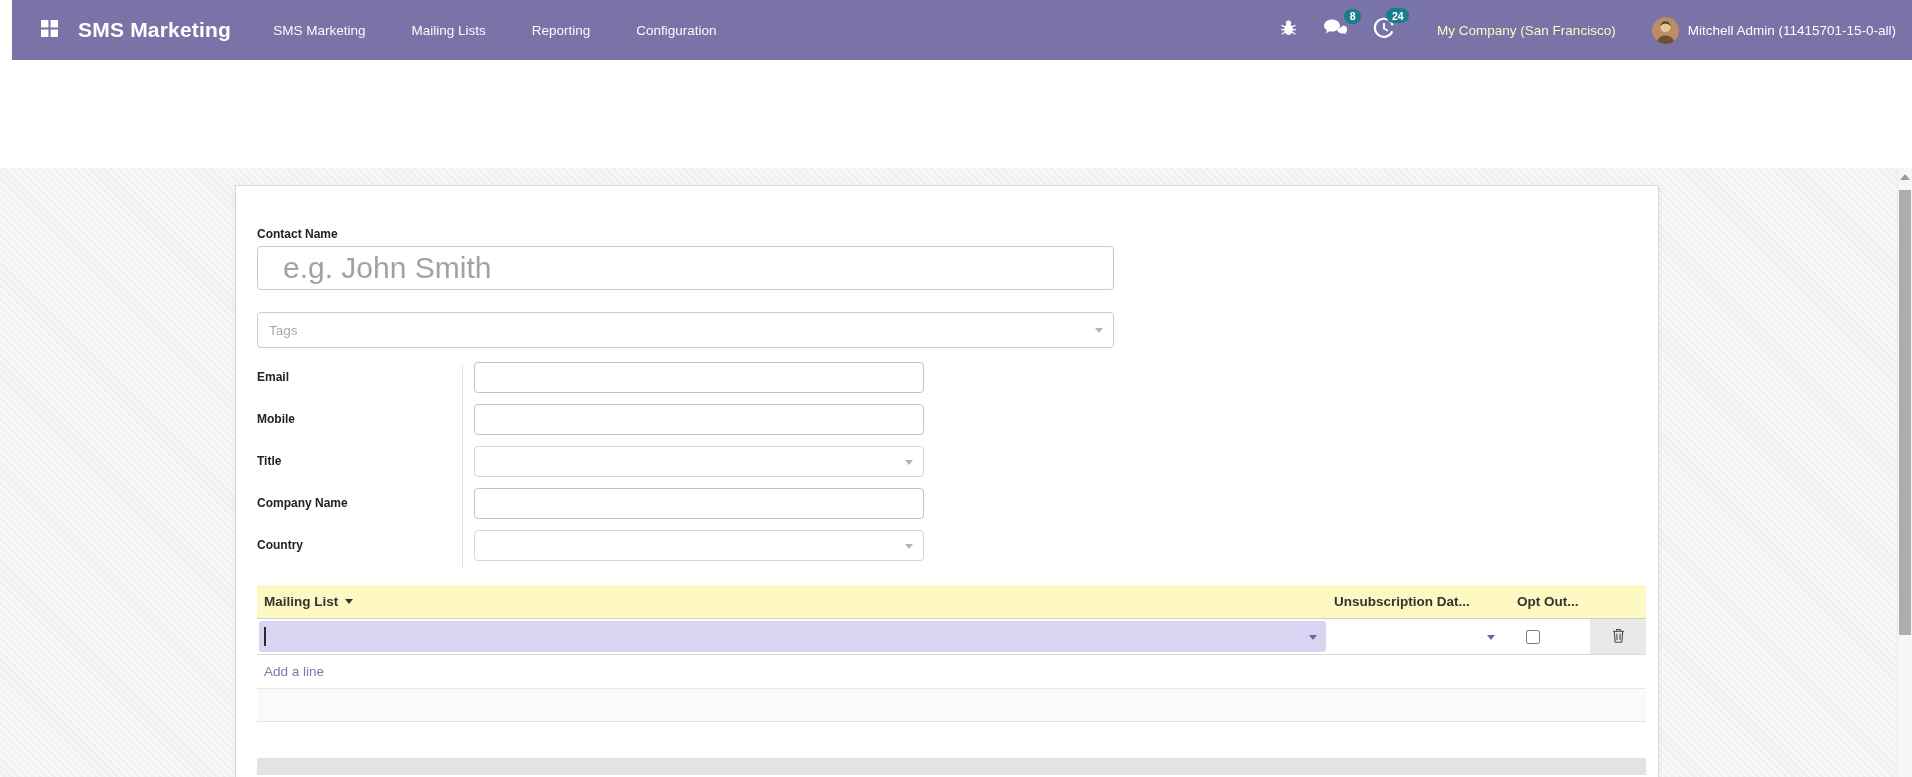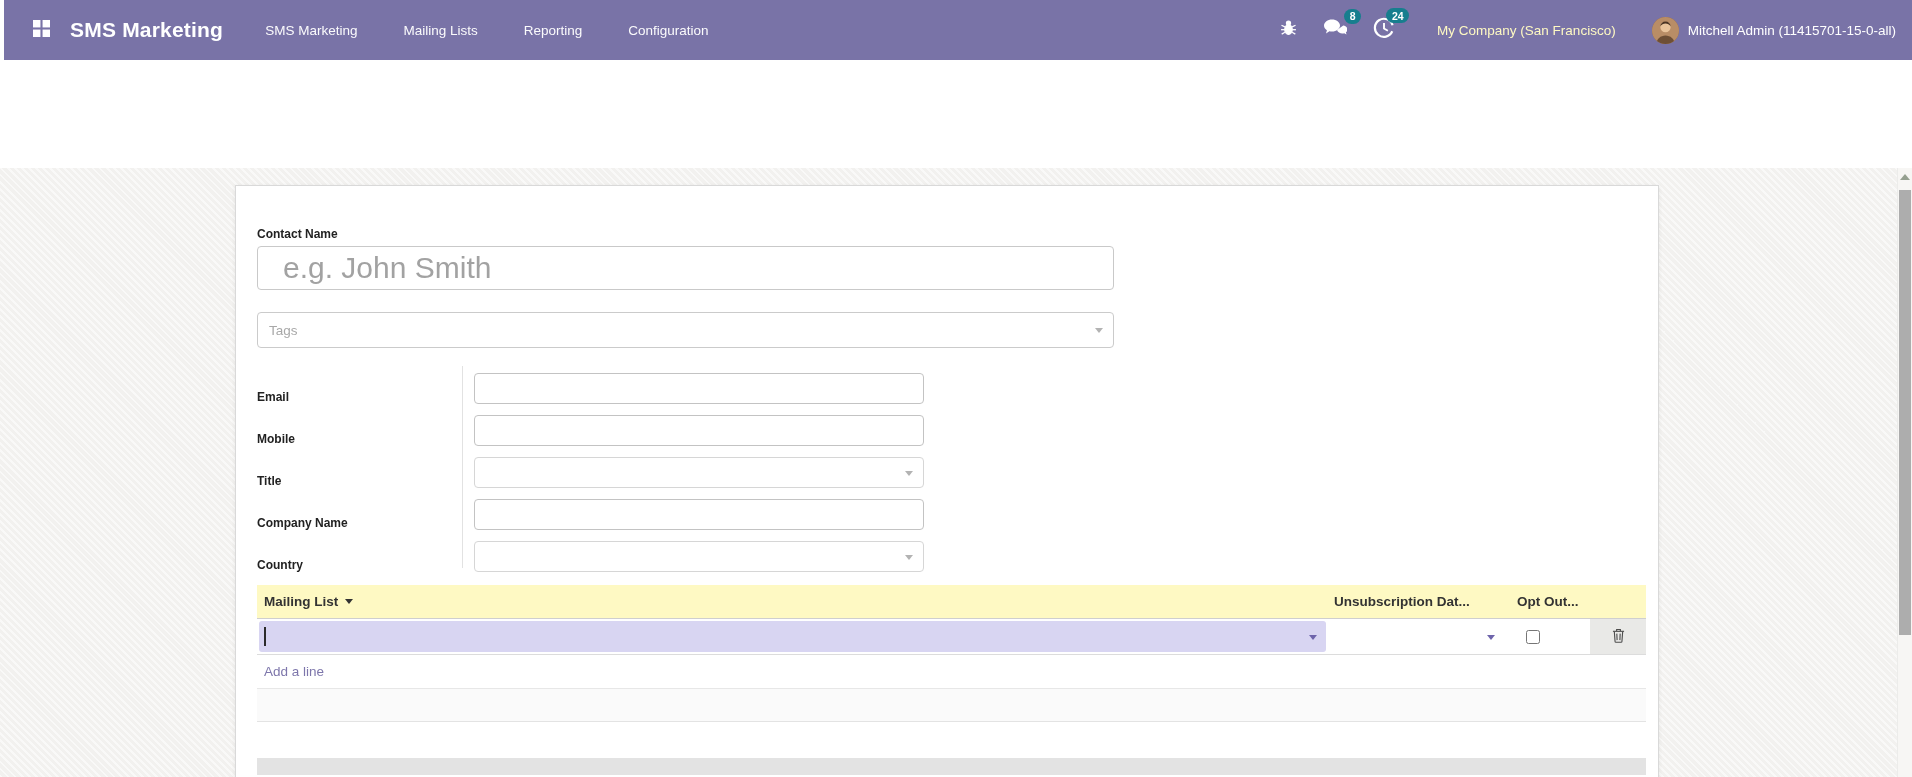--- a/index.html
+++ b/index.html
@@ -1,21 +1,21 @@
 <!DOCTYPE html>
 <html><head>
 <meta charset="utf-8">
 <style>
   * { margin:0; padding:0; box-sizing:border-box; }
   html,body { width:1912px; height:777px; overflow:hidden; }
   body { font-family:"Liberation Sans", sans-serif; background:#fff; }
   .page { position:relative; width:1912px; height:777px; overflow:hidden; }
 
   
-  .navbar { position:absolute; top:0; left:4px; right:0; height:60px; background:#7973a7;
+  .navbar { position:absolute; top:0; left:12px; right:0; height:60px; background:#7973a7;
             display:flex; align-items:center; justify-content:space-between; padding:0 16px; }
   .nav-left { display:flex; align-items:center; }
   .apps-btn { display:flex; align-items:center; justify-content:center; width:34px; height:34px; cursor:pointer; margin-left:4px; }
   .brand { color:#fff; font-size:21px; font-weight:bold; margin-left:12px; letter-spacing:.2px; cursor:pointer; }
   .nav-menus { display:flex; align-items:center; margin-left:42px; }
   .nav-menus a { color:rgba(255,255,255,.97); font-size:13.5px; margin-right:46px; cursor:pointer; text-decoration:none; }
   .nav-right { display:flex; align-items:center; }
   .sys-icon { position:relative; margin-left:26px; display:flex; align-items:center; cursor:pointer; }
   .badge { position:absolute; top:-9px; right:-14px; background:#177e8e; color:#fff; font-size:10.5px;
            font-weight:bold; border-radius:9px; padding:1.5px 5.5px; line-height:12px; }
@@ -56,21 +56,21 @@
   .tags-input::placeholder { color:#a8a8a8; }
 
   .caret { display:inline-block; width:0; height:0; border-left:4.5px solid transparent;
            border-right:4.5px solid transparent; border-top:5px solid #b3b3b3; }
   .caret.purple { border-top-color:#6e64ab; }
   .caret.dark { border-top-color:#333; border-left-width:4px; border-right-width:4px; }
   .abs-caret { position:absolute; top:50%; margin-top:-2px; }
 
   .group { position:relative; margin-top:14px; width:920px; }
   .group::before { content:""; position:absolute; left:205px; top:4px; bottom:4px; border-left:1px solid #e2e2e2; }
-  .frow { display:flex; align-items:flex-end; height:42px; }
+  .frow { display:flex; align-items:flex-start; height:42px; }
   .frow .fld-label { width:196px; }
   .frow .ctl { margin-left:21px; position:relative; width:450px; }
   .frow input { width:100%; height:31px; border:1px solid #c3c3c3; border-radius:4px; font-size:13.5px;
                 padding:0 10px; color:#555; font-family:inherit; }
   .frow.is-select input { border-color:#d6d6d6; }
 
   
   .mlist { margin-top:13px; width:1389px; font-size:13.5px; }
   .mlist-head { display:flex; align-items:center; height:34px; background:#fef9c3; border-bottom:1px solid #cfcfcf; }
   .mlist-head .hc { font-weight:bold; color:#333; }

